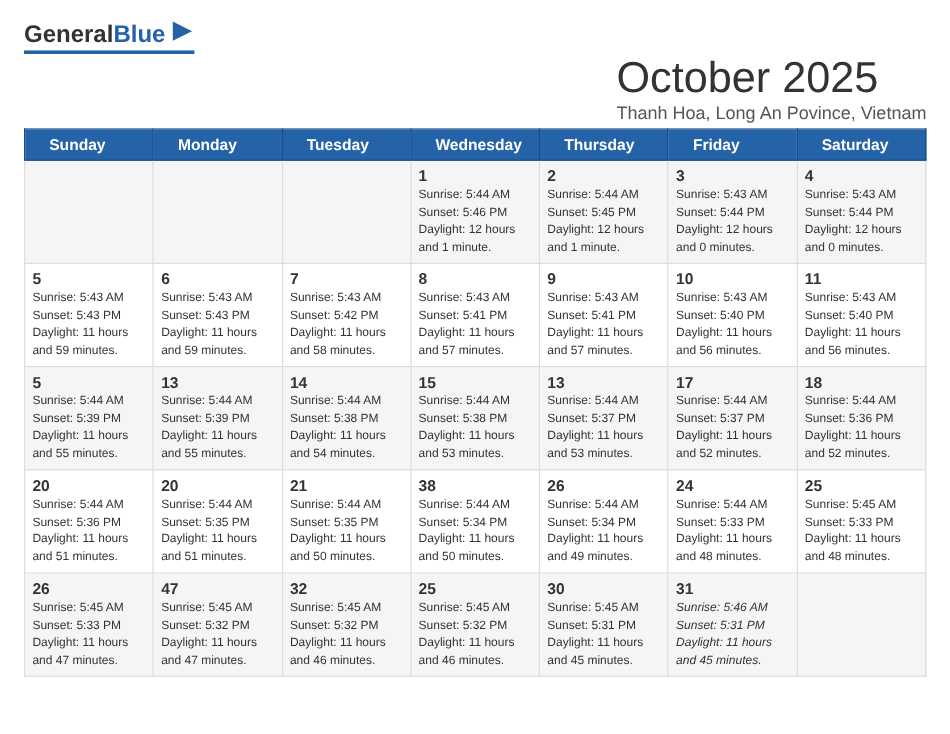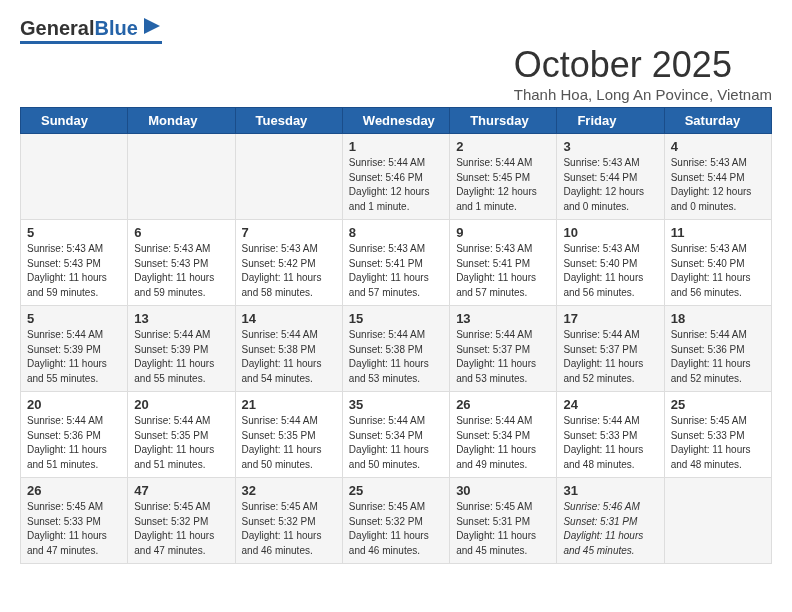--- a/index.html
+++ b/index.html
@@ -276,21 +276,21 @@
 and 51 minutes.</div>
           </td>
           <td>
             <span class="day-num">21</span>
             <div class="day-info" style="white-space: pre-line;">Sunrise: 5:44 AM
 Sunset: 5:35 PM
 Daylight: 11 hours
 and 50 minutes.</div>
           </td>
           <td>
-            <span class="day-num">35</span>
+            <span class="day-num">38</span>
             <div class="day-info" style="white-space: pre-line;">Sunrise: 5:44 AM
 Sunset: 5:34 PM
 Daylight: 11 hours
 and 50 minutes.</div>
           </td>
           <td>
             <span class="day-num">26</span>
             <div class="day-info" style="white-space: pre-line;">Sunrise: 5:44 AM
 Sunset: 5:34 PM
 Daylight: 11 hours

